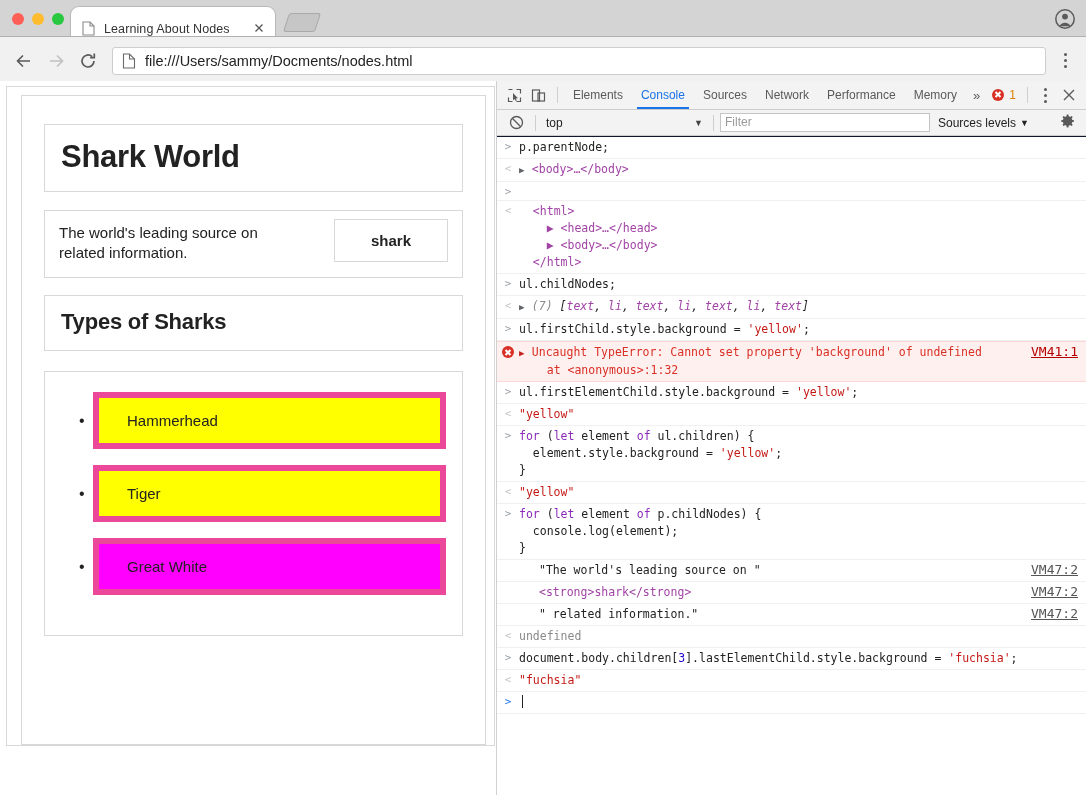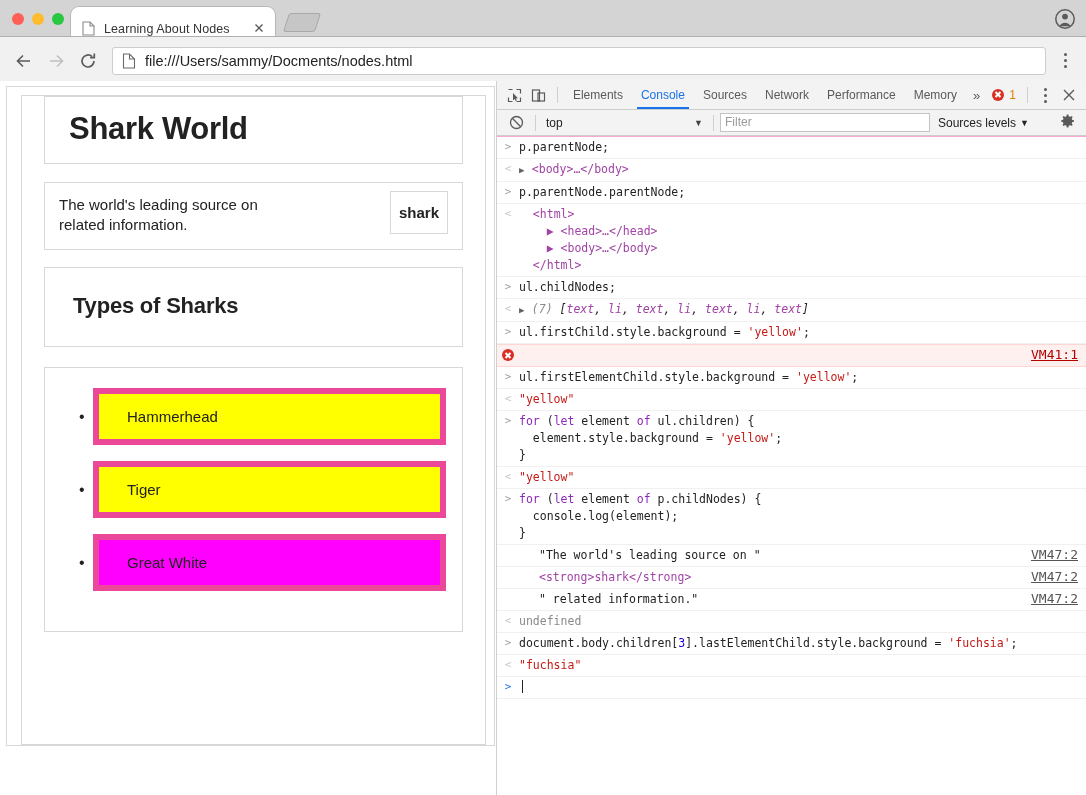--- a/index.html
+++ b/index.html
@@ -75,44 +75,44 @@
   .url-icon { width:14px; height:16px; margin-right:9px; color:#6a6a6a; flex:0 0 auto; }
   .url-text { font-size:14.5px; color:#222; white-space:nowrap; overflow:hidden; }
   .menu-btn { width:26px; height:28px; display:flex; align-items:center; justify-content:center; }
   .kebab { display:flex; flex-direction:column; gap:3px; align-items:center; }
   .kebab i { width:3px; height:3px; border-radius:50%; background:#5a5a5a; display:block; }
 
   
   .viewport { position:absolute; top:81px; left:0; width:1086px; height:714px; display:flex; }
   .page-pane { width:497px; height:714px; background:#fff; position:relative; overflow:hidden;
     border-right:1px solid #d0d0d0; }
-  .devtools { width:589px; height:714px; background:#f9a8d4; position:relative; }
+  .devtools { width:589px; height:714px; background:#0f172a; position:relative; }
 
   
   .html-el {
     position:absolute; left:6px; top:5px; width:489px; height:660px;
     border:1px solid #d8d8d8;
   }
   .body-el {
     position:absolute; left:14px; top:8px; right:8px; bottom:0px;
     border:1px solid #d8d8d8; padding:0;
   }
   .block {
     border:1px solid #d8d8d8; margin:0 22px 0 22px;
   }
-  .h1-el { padding:14px 24px 16px; }
+  .h1-el { margin-top:28px; padding:14px 16px 16px; }
   .h1-el h1 { margin:0; font-size:31px; font-weight:bold; color:#222; letter-spacing:-.3px; }
   .p-el { margin-top:18px; padding:12px 14px 14px; display:flex; align-items:flex-start;justify-content:space-between; }
   .p-text { font-size:15px; line-height:20px; color:#222; max-width:215px; }
   .strong-el {
-    border:1px solid #d8d8d8; padding:12px 8px; font-weight:bold; font-size:15px; color:#222;
+    border:1px solid #d8d8d8; padding:12px 36px; font-weight:bold; font-size:15px; color:#222;
     margin-left:6px; margin-top:-4px;
   }
   .h2-el { margin-top:17px; padding:13px 16px 15px; }
-  .h2-el h2 { margin:12px; font-size:22px; font-weight:bold; color:#222; letter-spacing:-.2px; }
+  .h2-el h2 { margin:0; font-size:22px; font-weight:bold; color:#222; letter-spacing:-.2px; }
   .ul-el { margin-top:20px; padding:20px 16px 24px 16px; }
   .ul-el ul { margin:0; padding:0 0 0 32px; list-style:none; }
   .ul-el li {
     position:relative; border:6px solid #ec4899; padding:14px 28px;
     font-size:15px; color:#222; margin-bottom:16px;
   }
   .ul-el li:last-child { margin-bottom:16px; }
   .ul-el li::before {
     content:"\2022"; position:absolute; left:-20px; top:50%; transform:translateY(-50%);
     font-size:16px; color:#222;
@@ -385,21 +385,20 @@
           <div class="crow">
             <div class="gutter in">&gt;</div>
             <div class="cbody"><span>p.parentNode;</span></div>
           </div>
           <div class="crow">
             <div class="gutter out">&lt;</div>
             <div class="cbody"><span class="arrow">▶ </span><span class="tagc">&lt;body&gt;…&lt;/body&gt;</span></div>
           </div>
           <div class="crow">
             <div class="gutter in">&gt;</div>
-            <div class="cbody"><span>p.parentNode.parentNode;</span></div>
           </div>
           <div class="crow">
             <div class="gutter out">&lt;</div>
             <div class="cbody"><span class="tagc">  &lt;html&gt;</span><span class="tagc">
     ▶ &lt;head&gt;…&lt;/head&gt;</span><span class="tagc">
     ▶ &lt;body&gt;…&lt;/body&gt;</span><span class="tagc">
   &lt;/html&gt;</span></div>
           </div>
           <div class="crow">
             <div class="gutter in">&gt;</div>
@@ -408,20 +407,22 @@
           <div class="crow">
             <div class="gutter out">&lt;</div>
             <div class="cbody"><span class="arrow">▶ </span><span class="grey ital">(7) </span><span class="plain ital">[</span><span class="tagc ital">text</span><span class="plain ital">, </span><span class="tagc ital">li</span><span class="plain ital">, </span><span class="tagc ital">text</span><span class="plain ital">, </span><span class="tagc ital">li</span><span class="plain ital">, </span><span class="tagc ital">text</span><span class="plain ital">, </span><span class="tagc ital">li</span><span class="plain ital">, </span><span class="tagc ital">text</span><span class="plain ital">]</span></div>
           </div>
           <div class="crow">
             <div class="gutter in">&gt;</div>
             <div class="cbody"><span>ul.firstChild.style.background = </span><span class="strc">'yellow'</span><span>;</span></div>
           </div>
           <div class="crow err">
             <div class="gutter err-ic"><span class="errico"></span></div>
+            <div class="cbody"><span class="arrow e">▶ </span><span class="errtxt">Uncaught TypeError: Cannot set property 'background' of undefined
+    at &lt;anonymous&gt;:1:32</span></div>
             <a class="vmlink e">VM41:1</a>
           </div>
           <div class="crow">
             <div class="gutter in">&gt;</div>
             <div class="cbody"><span>ul.firstElementChild.style.background = </span><span class="strc">'yellow'</span><span>;</span></div>
           </div>
           <div class="crow">
             <div class="gutter out">&lt;</div>
             <div class="cbody"><span class="strc">"yellow"</span></div>
           </div>

